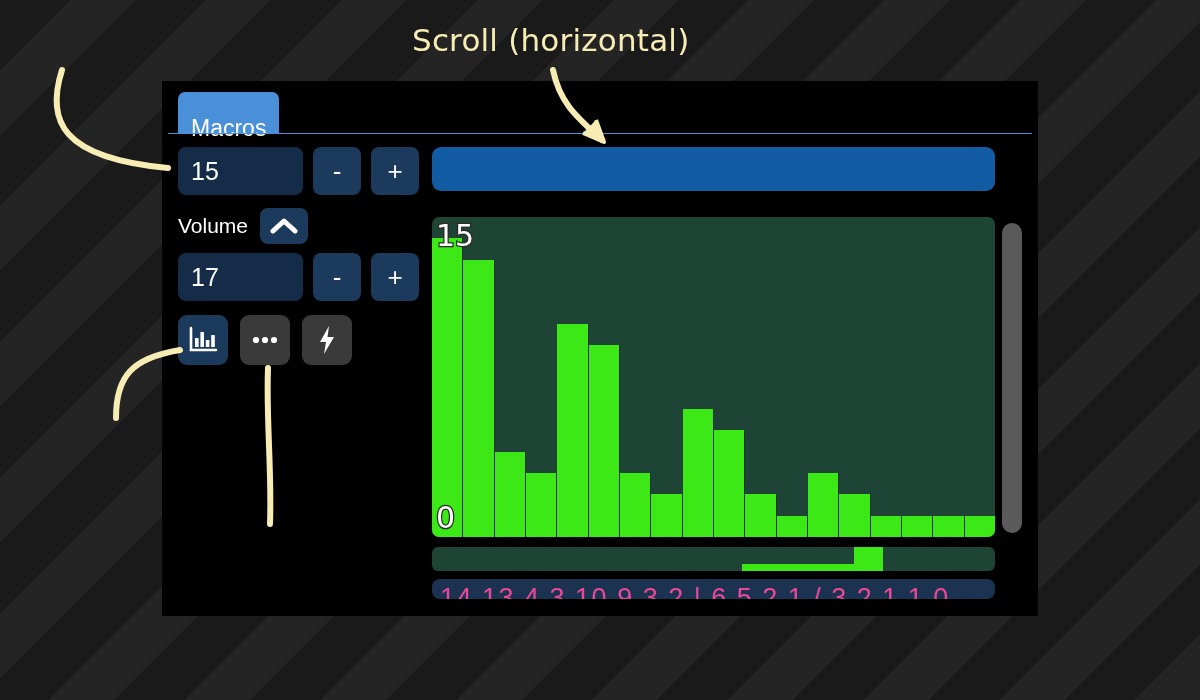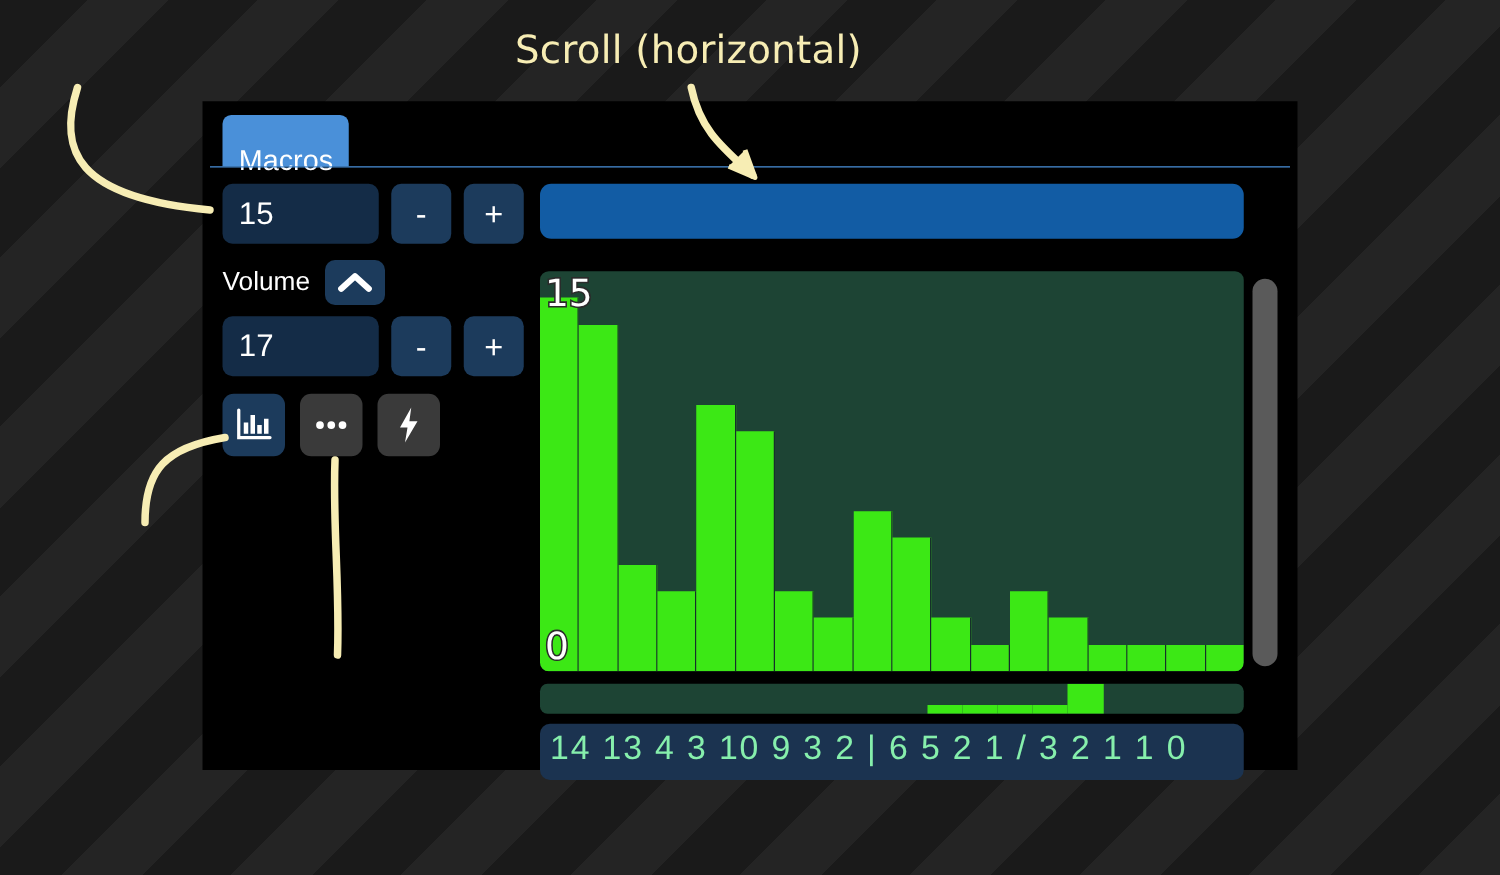--- a/index.html
+++ b/index.html
@@ -237,24 +237,24 @@
   .mini-seg {
     flex: 1 1 0;
     height: 100%;
     display: flex;
     align-items: flex-end;
   }
   .mini-fill { width: 100%; background: #3ce815; }
   #value-row {
     margin-top: 8px;
     width: 563px;
-    height: 45px;
+    height: 20px;
     background: #1b3350;
     border-radius: 8px;
-    color: #86efac;
+    color: #ec4899;
     font-size: 27px;
     line-height: 38px;
     padding-left: 8px;
     letter-spacing: 1.5px;
     white-space: nowrap;
     overflow: hidden;
   }
 </style>
 </head>
 <body>

